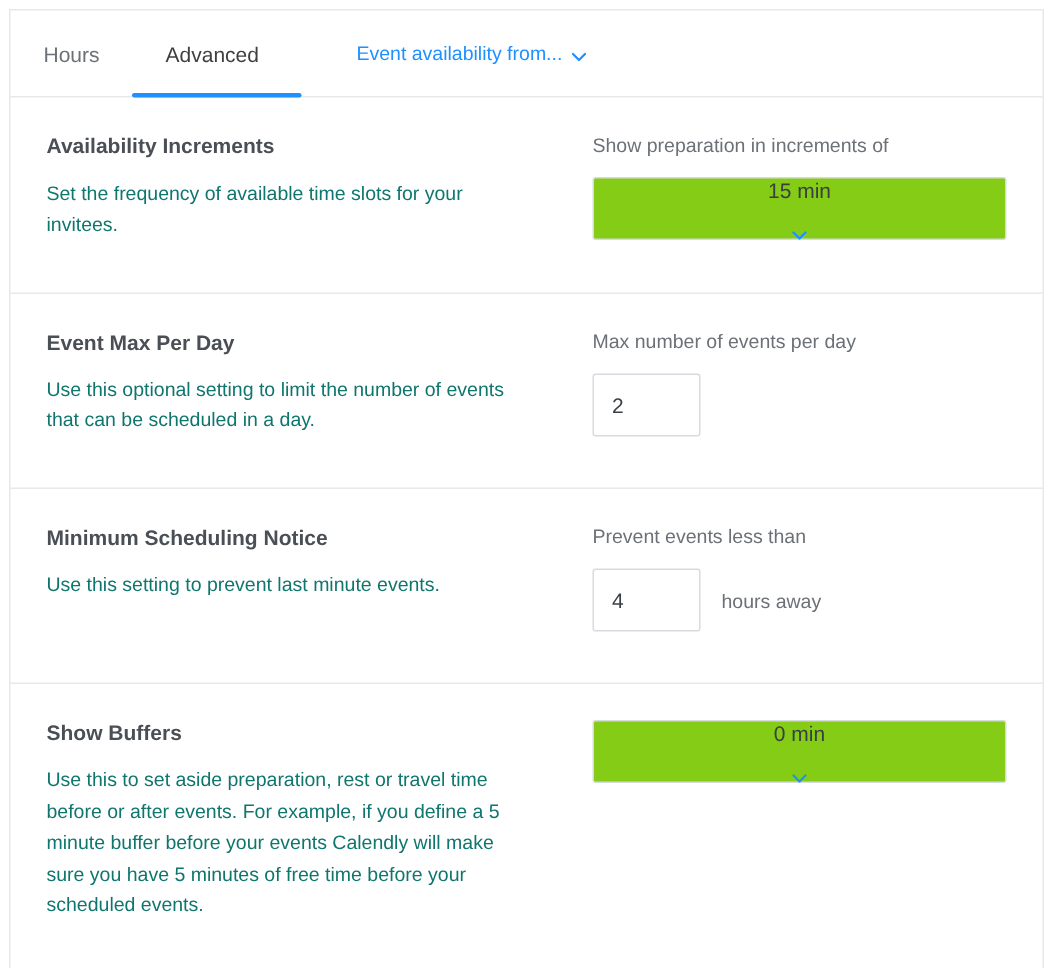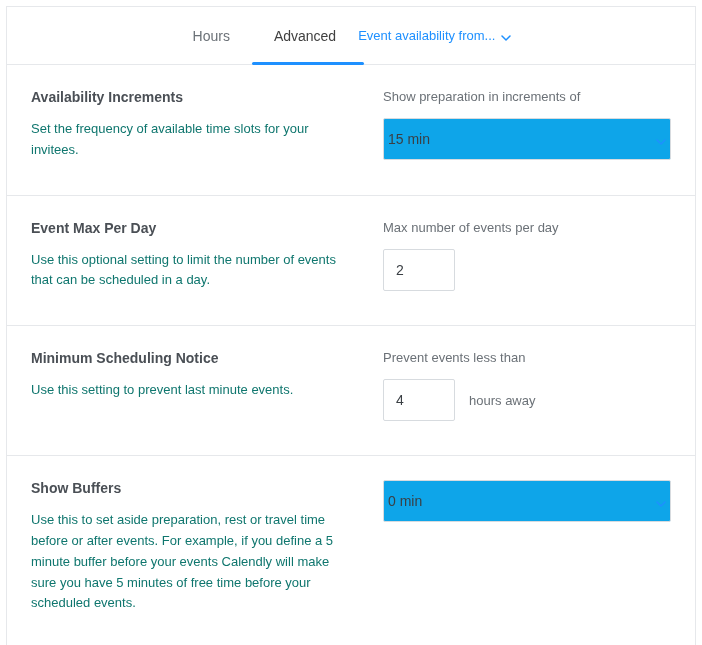--- a/index.html
+++ b/index.html
@@ -11,24 +11,25 @@
       width: 702px;
     }
     .panel {
       border: 1px solid #e6e8eb;
       margin: 6px;
       background: #fff;
     }
     .tabs-row {
       display: flex;
       align-items: center;
-      justify-content: center;
+      justify-content: flex-start;
       height: 58px;
       border-bottom: 1px solid #e6e8eb;
       padding: 0 20px 0 0;
+      gap: 43px;
     }
     .tabs {
       display: flex;
       height: 100%;
     }
     .tab {
       display: flex;
       align-items: center;
       padding: 0 22px;
       font-size: 14px;
@@ -58,21 +59,21 @@
       font-size: 13px;
       cursor: pointer;
       display: flex;
       align-items: center;
       gap: 6px;
     }
     .section {
       padding: 24px 24px 34px 24px;
       border-bottom: 1px solid #e6e8eb;
       display: flex;
-      gap: 32px;
+      gap: 44px;
     }
     .section:last-child { border-bottom: none; }
     .left-col {
       flex: 0 0 320px;
     }
     .right-col {
       flex: 1;
     }
     h3.section-title {
       font-size: 14px;
@@ -100,21 +101,22 @@
       height: 42px;
       border: 1px solid #d7dbdf;
       border-radius: 2px;
       padding: 0 4px;
       display: flex;
       align-items: center;
       justify-content: space-between;
       font-size: 14px;
       color: #3a3f44;
       cursor: pointer;
-      background: #0ea5e9;
+      background: #84cc16;
+      flex-direction: column;
     }
     .input-box {
       height: 42px;
       width: 72px;
       border: 1px solid #d7dbdf;
       border-radius: 2px;
       padding: 0 12px;
       font-size: 14px;
       color: #3a3f44;
       background: #fff;

